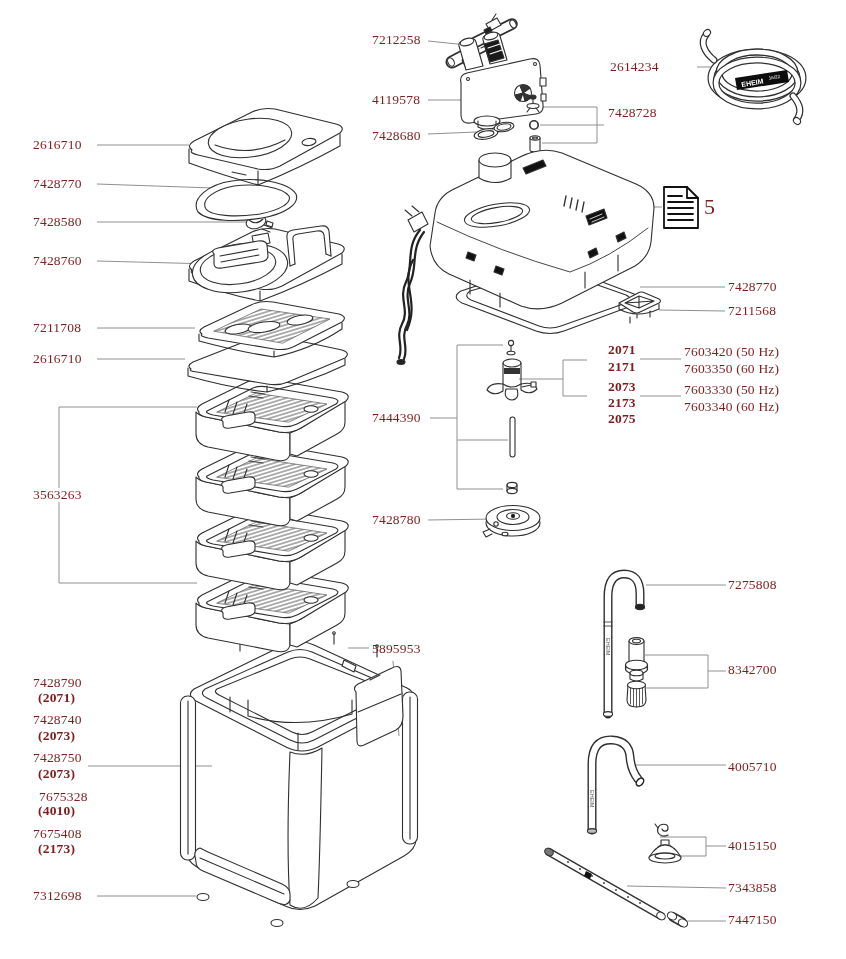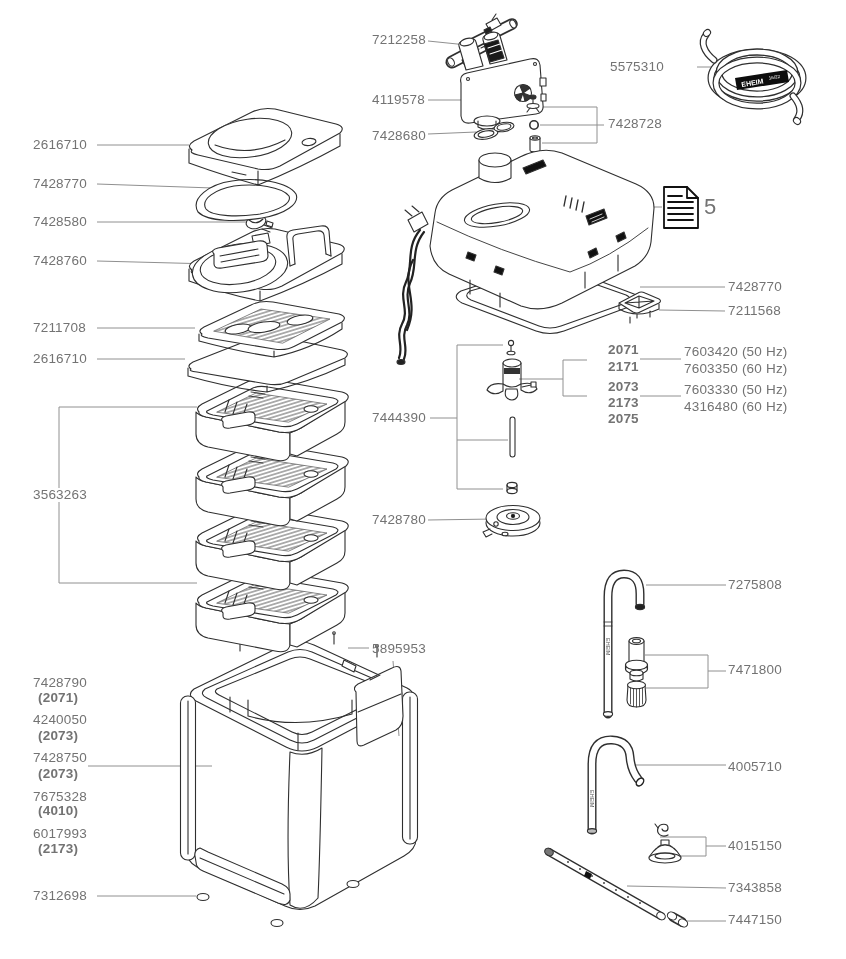--- a/index.html
+++ b/index.html
@@ -1,20 +1,20 @@
 <!DOCTYPE html>
 <html><head>
 <meta charset="utf-8">
 <style>
   html,body{margin:0;padding:0;background:#fff;}
   .stage{position:relative;width:846px;height:959px;background:#fff;
          font-family:"Liberation Sans", sans-serif;overflow:hidden;}
   .stage svg{position:absolute;left:0;top:0;}
-  .lbl{position:absolute;font-size:13.5px;line-height:14px;color:#737373;
-       white-space:nowrap;letter-spacing:.2px;}
+  .lbl{position:absolute;font-size:13.5px;line-height:14px;color:#7f1d1d;
+       white-space:nowrap;letter-spacing:.2px;font-family:Liberation Serif, serif;}
   .b{font-weight:bold;}
   .wbg{background:#fff;padding:0 3px;}
   .fig5{font-size:22px;line-height:24px;}
   svg text{font-family:"Liberation Sans", sans-serif;}
 </style>
 </head>
 <body>
 
 <div class="stage">
 
@@ -361,53 +361,53 @@
 <div class="lbl" style="left:33px;top:138px">2616710</div>
 <div class="lbl" style="left:33px;top:177px">7428770</div>
 <div class="lbl" style="left:33px;top:215px">7428580</div>
 <div class="lbl" style="left:33px;top:254px">7428760</div>
 <div class="lbl" style="left:33px;top:321px">7211708</div>
 <div class="lbl" style="left:33px;top:352px">2616710</div>
 <div class="lbl wbg" style="left:30px;top:488px">3563263</div>
 
 <div class="lbl" style="left:33px;top:676px">7428790</div>
 <div class="lbl b" style="left:38px;top:691px">(2071)</div>
-<div class="lbl" style="left:33px;top:713px">4240050</div>
+<div class="lbl" style="left:33px;top:713px">7428740</div>
 <div class="lbl b" style="left:38px;top:729px">(2073)</div>
 <div class="lbl" style="left:33px;top:751px">7428750</div>
 <div class="lbl b" style="left:38px;top:767px">(2073)</div>
-<div class="lbl" style="left:33px;top:790px">7675328</div>
+<div class="lbl" style="left:39px;top:790px">7675328</div>
 <div class="lbl b" style="left:38px;top:804px">(4010)</div>
-<div class="lbl" style="left:33px;top:827px">6017993</div>
+<div class="lbl" style="left:33px;top:827px">7675408</div>
 <div class="lbl b" style="left:38px;top:842px">(2173)</div>
 <div class="lbl" style="left:33px;top:889px">7312698</div>
 
 <div class="lbl" style="left:372px;top:33px">7212258</div>
 <div class="lbl" style="left:372px;top:93px">4119578</div>
 <div class="lbl" style="left:372px;top:129px">7428680</div>
 <div class="lbl" style="left:372px;top:411px">7444390</div>
 <div class="lbl" style="left:372px;top:513px">7428780</div>
 <div class="lbl" style="left:372px;top:642px">5895953</div>
 
-<div class="lbl" style="left:610px;top:60px">5575310</div>
-<div class="lbl" style="left:608px;top:117px">7428728</div>
+<div class="lbl" style="left:610px;top:60px">2614234</div>
+<div class="lbl" style="left:608px;top:106px">7428728</div>
 <div class="lbl fig5" style="left:704px;top:195px">5</div>
 <div class="lbl" style="left:728px;top:280px">7428770</div>
 <div class="lbl" style="left:728px;top:304px">7211568</div>
 
 <div class="lbl b" style="left:608px;top:343px">2071</div>
 <div class="lbl b" style="left:608px;top:360px">2171</div>
 <div class="lbl" style="left:684px;top:345px">7603420 (50 Hz)</div>
 <div class="lbl" style="left:684px;top:362px">7603350 (60 Hz)</div>
 <div class="lbl b" style="left:608px;top:380px">2073</div>
 <div class="lbl b" style="left:608px;top:396px">2173</div>
 <div class="lbl b" style="left:608px;top:412px">2075</div>
 <div class="lbl" style="left:684px;top:383px">7603330 (50 Hz)</div>
-<div class="lbl" style="left:684px;top:400px">4316480 (60 Hz)</div>
+<div class="lbl" style="left:684px;top:400px">7603340 (60 Hz)</div>
 
 <div class="lbl" style="left:728px;top:578px">7275808</div>
-<div class="lbl" style="left:728px;top:663px">7471800</div>
+<div class="lbl" style="left:728px;top:663px">8342700</div>
 <div class="lbl" style="left:728px;top:760px">4005710</div>
 <div class="lbl" style="left:728px;top:839px">4015150</div>
 <div class="lbl" style="left:728px;top:881px">7343858</div>
 <div class="lbl" style="left:728px;top:913px">7447150</div>
 
 </div>
 
 </body></html>

